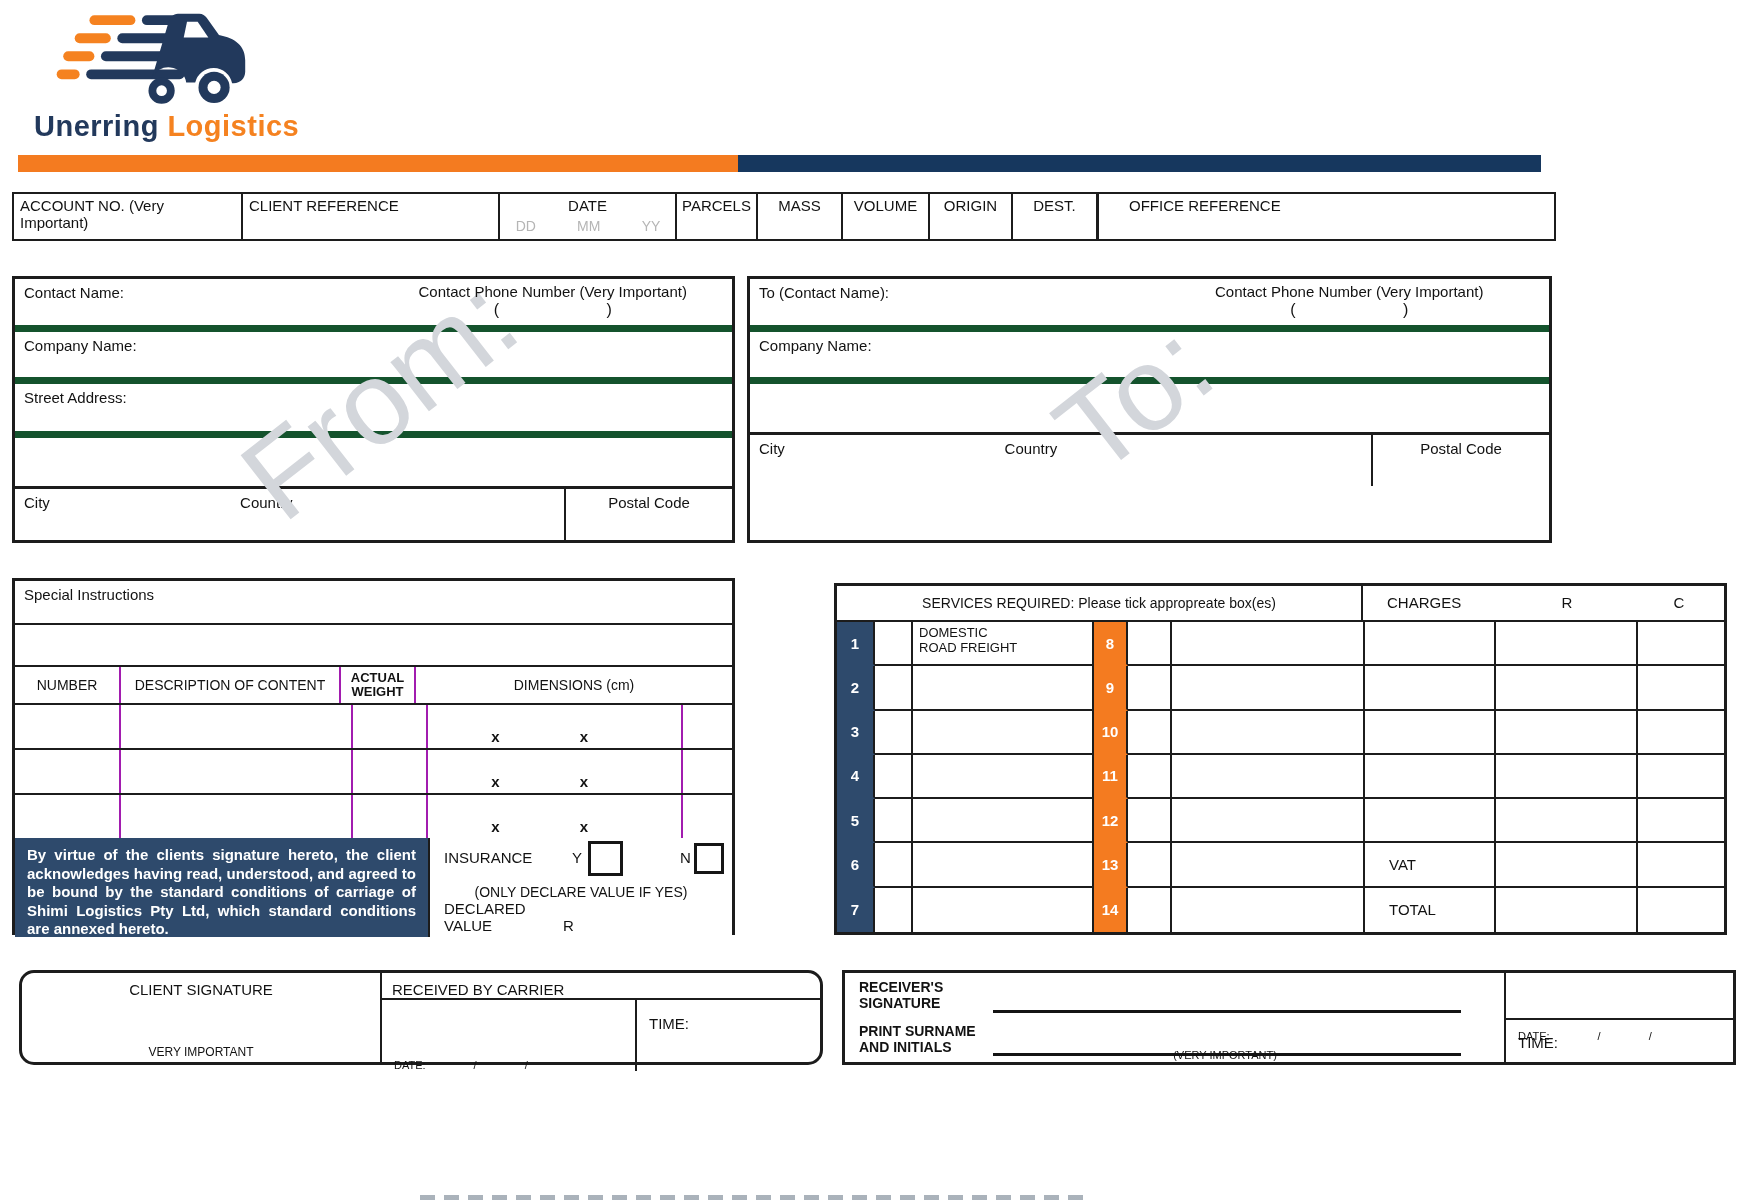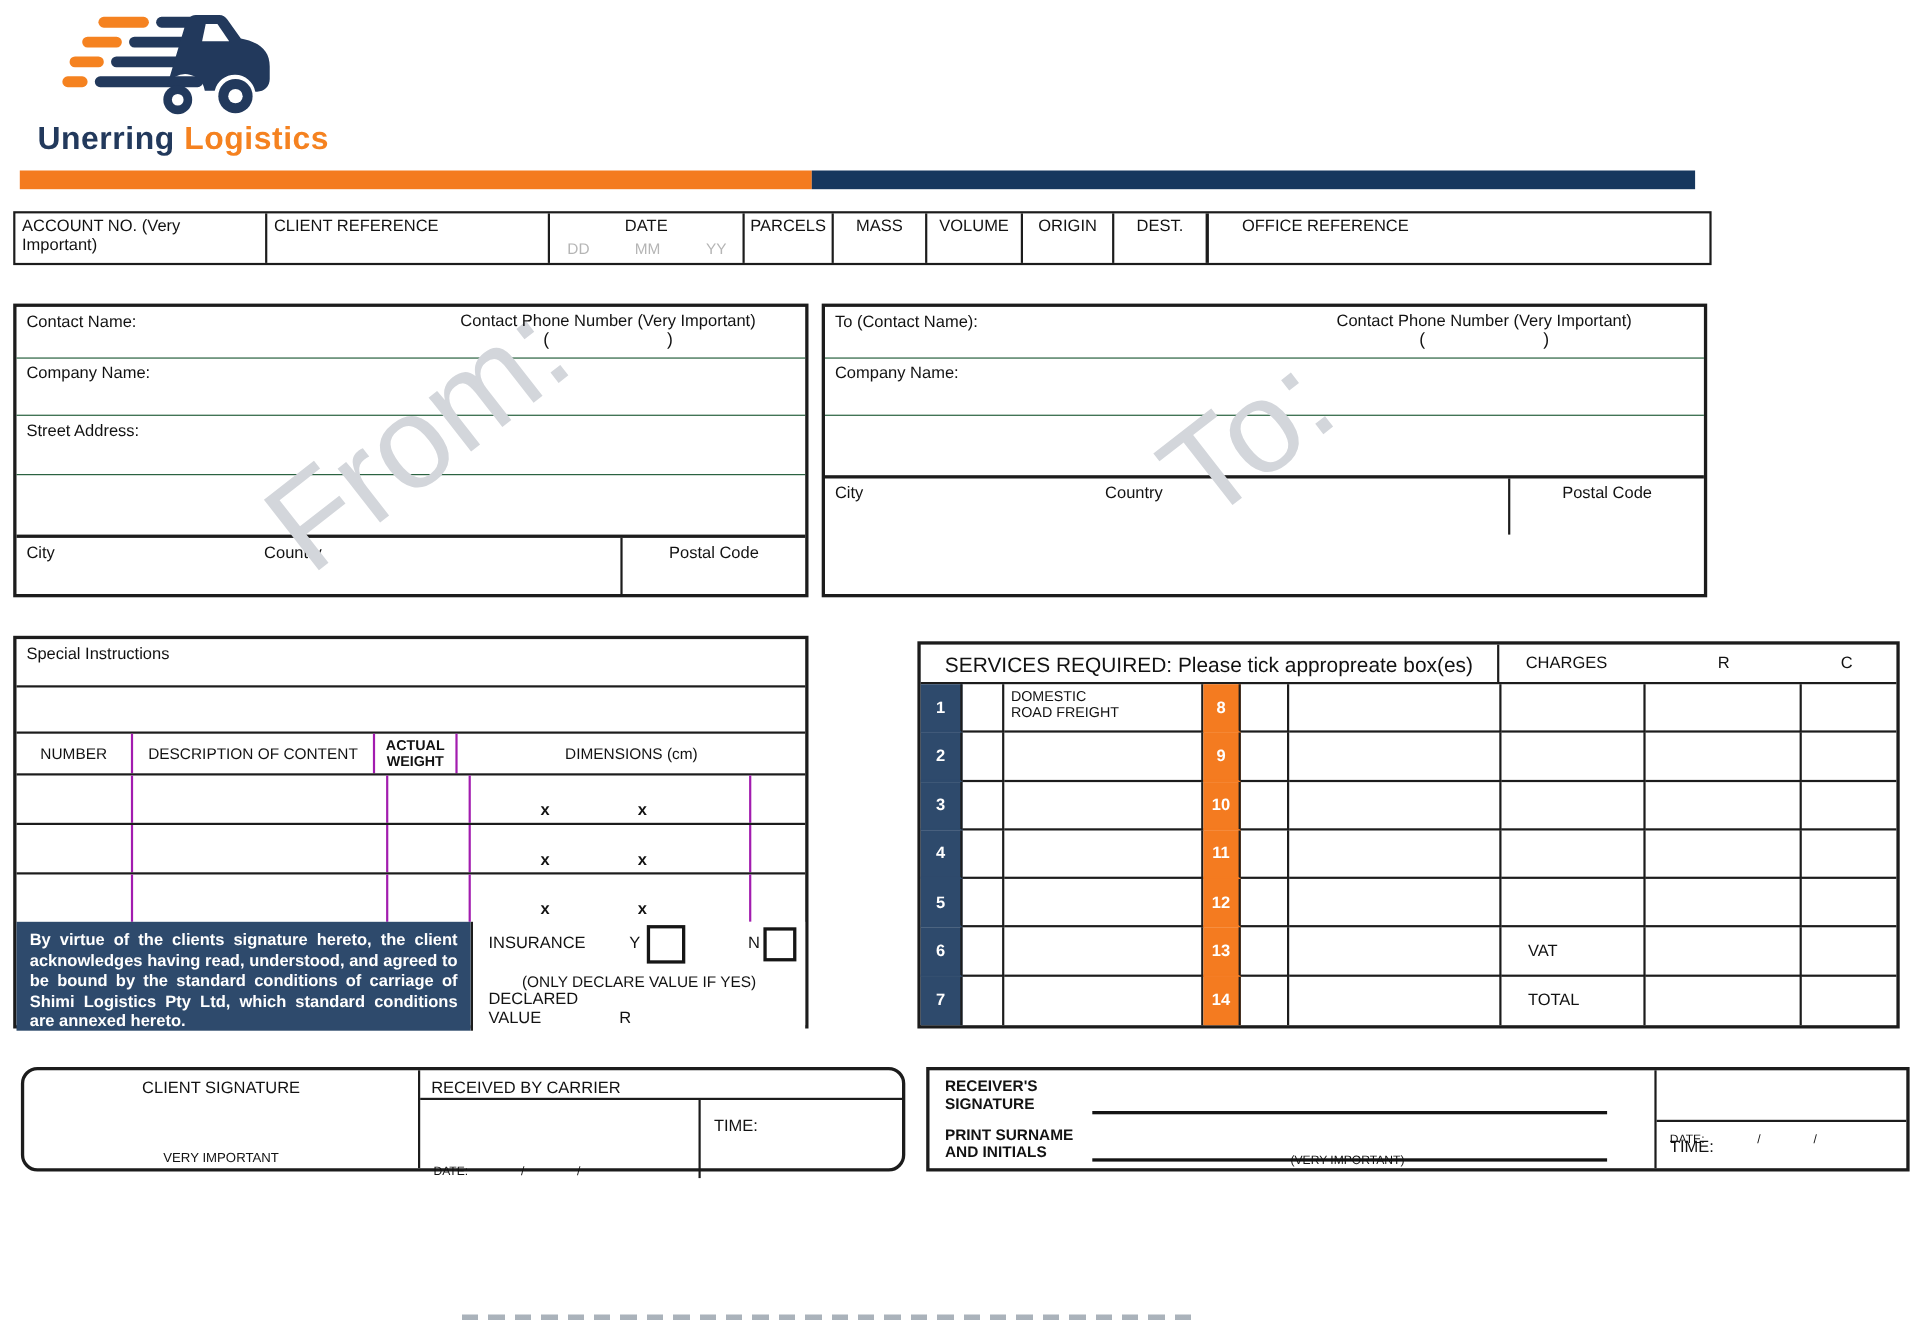--- a/index.html
+++ b/index.html
@@ -24,21 +24,21 @@
   .lbl { font-size: 15px; }
   .small-gray { color:#b5b5b5; font-size: 14px; }
 
   
   .top-table { display: flex; }
   .tt-cell { border-right: 2px solid #1c1c1c; padding: 3px 6px; position: relative; }
   .tt-cell.center { text-align: center; padding-left:2px; padding-right:2px; }
   .tt-cell.last { border-right: none; }
 
   
-  .addr-row { border-top: 1px solid #14532d; position: relative; }
+  .addr-row { border-top: 7px solid #14532d; position: relative; }
   .addr-row.first { border-top: none; }
   .addr-row.bottom { border-top: 3px solid #1c1c1c; }
   .addr-label { padding: 5px 0 0 9px; font-size: 15px; position: relative; z-index: 2; }
   .phone-half { position:absolute; right:0; top:0; width:50%; text-align:center; z-index:2; }
   .phone-half .plabel { font-size: 15px; padding-top: 4px; }
   .parens { display:flex; justify-content:space-between; width:118px; margin:1px auto 0; font-size:16px; }
   .city-cell { position:absolute; left:0; top:0; bottom:0; }
   .postal-cell { position:absolute; right:0; top:0; bottom:0; border-left:2px solid #1c1c1c; text-align:center; padding-top:5px; font-size:15px; }
   .country-lbl { position:absolute; top:5px; font-size:15px; }
   .wm { position:absolute; font-size:118px; color:#d3d6db; transform:rotate(-38deg); z-index:1; pointer-events:none; white-space:nowrap; }
@@ -51,21 +51,21 @@
   .hdr-txt { font-size:14px; text-align:center; width:100%; }
   .xmark { position:absolute; bottom:3px; font-size:15px; font-weight:600; }
 
   .terms-box { background:#2e4a6c; color:#fff; font-size:15px; font-weight:bold;
                line-height:18.5px; text-align:justify; padding:8px 12px 6px 12px; }
   .ins-area { position:relative; border-left:2px solid #1c1c1c; flex:1; background:#fff; }
   .tickbox { position:absolute; border:3px solid #161616; background:#fff; }
 
   
   .svc-hdr { display:flex; border-bottom:2px solid #1c1c1c; height:36px; }
-  .svc-hdr-left { width:526px; border-right:2px solid #1c1c1c; text-align:center; padding-top:9px; font-size:19px; }
+  .svc-hdr-left { width:526px; border-right:2px solid #1c1c1c; text-align:center; padding-top:9px; font-size:14px; }
   .svc-hdr-right { flex:1; position:relative; font-size:15px; }
   .svc-body { display:flex; flex-direction:column; height:310px; }
   .svc-row { display:flex; flex:1; }
   .sc { border-right:2px solid #1c1c1c; border-bottom:2px solid #1c1c1c; position:relative; }
   .svc-row.lastrow .sc { border-bottom:none; }
   .sc.navy { background:#2e4a6c; color:#fff; border-bottom-color:#2e4a6c; text-align:center; font-size:15px; font-weight:bold; display:flex; align-items:center; justify-content:center; }
   .sc.orange { background:#f47b20; color:#fff; border-bottom-color:#f47b20; text-align:center; font-size:15px; font-weight:bold; display:flex; align-items:center; justify-content:center; }
   .svc-row.lastrow .sc.navy { border-bottom:none; }
   .sc.svclabel { font-size:13px; line-height:15px; padding:3px 6px; }
   .sc.chargelabel { font-size:15px; padding:8px 24px; }

